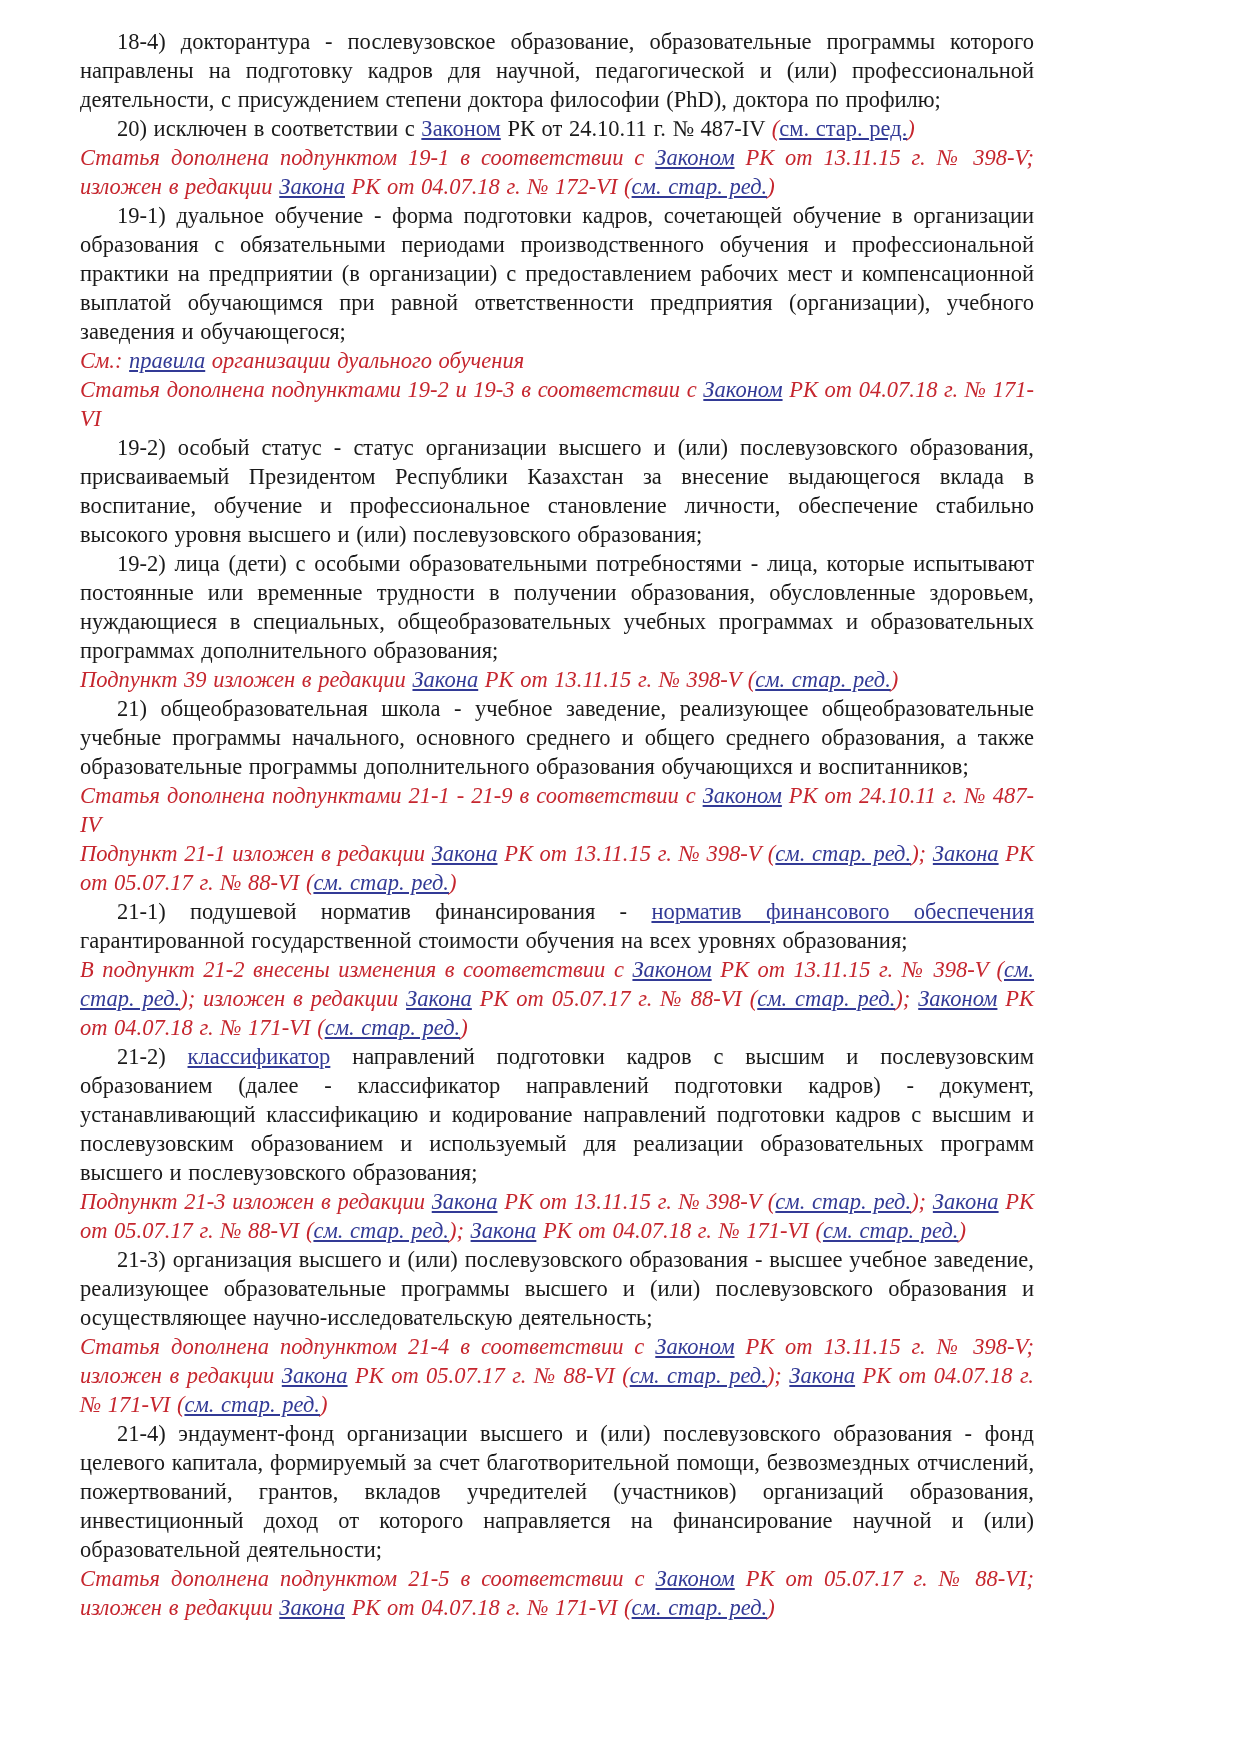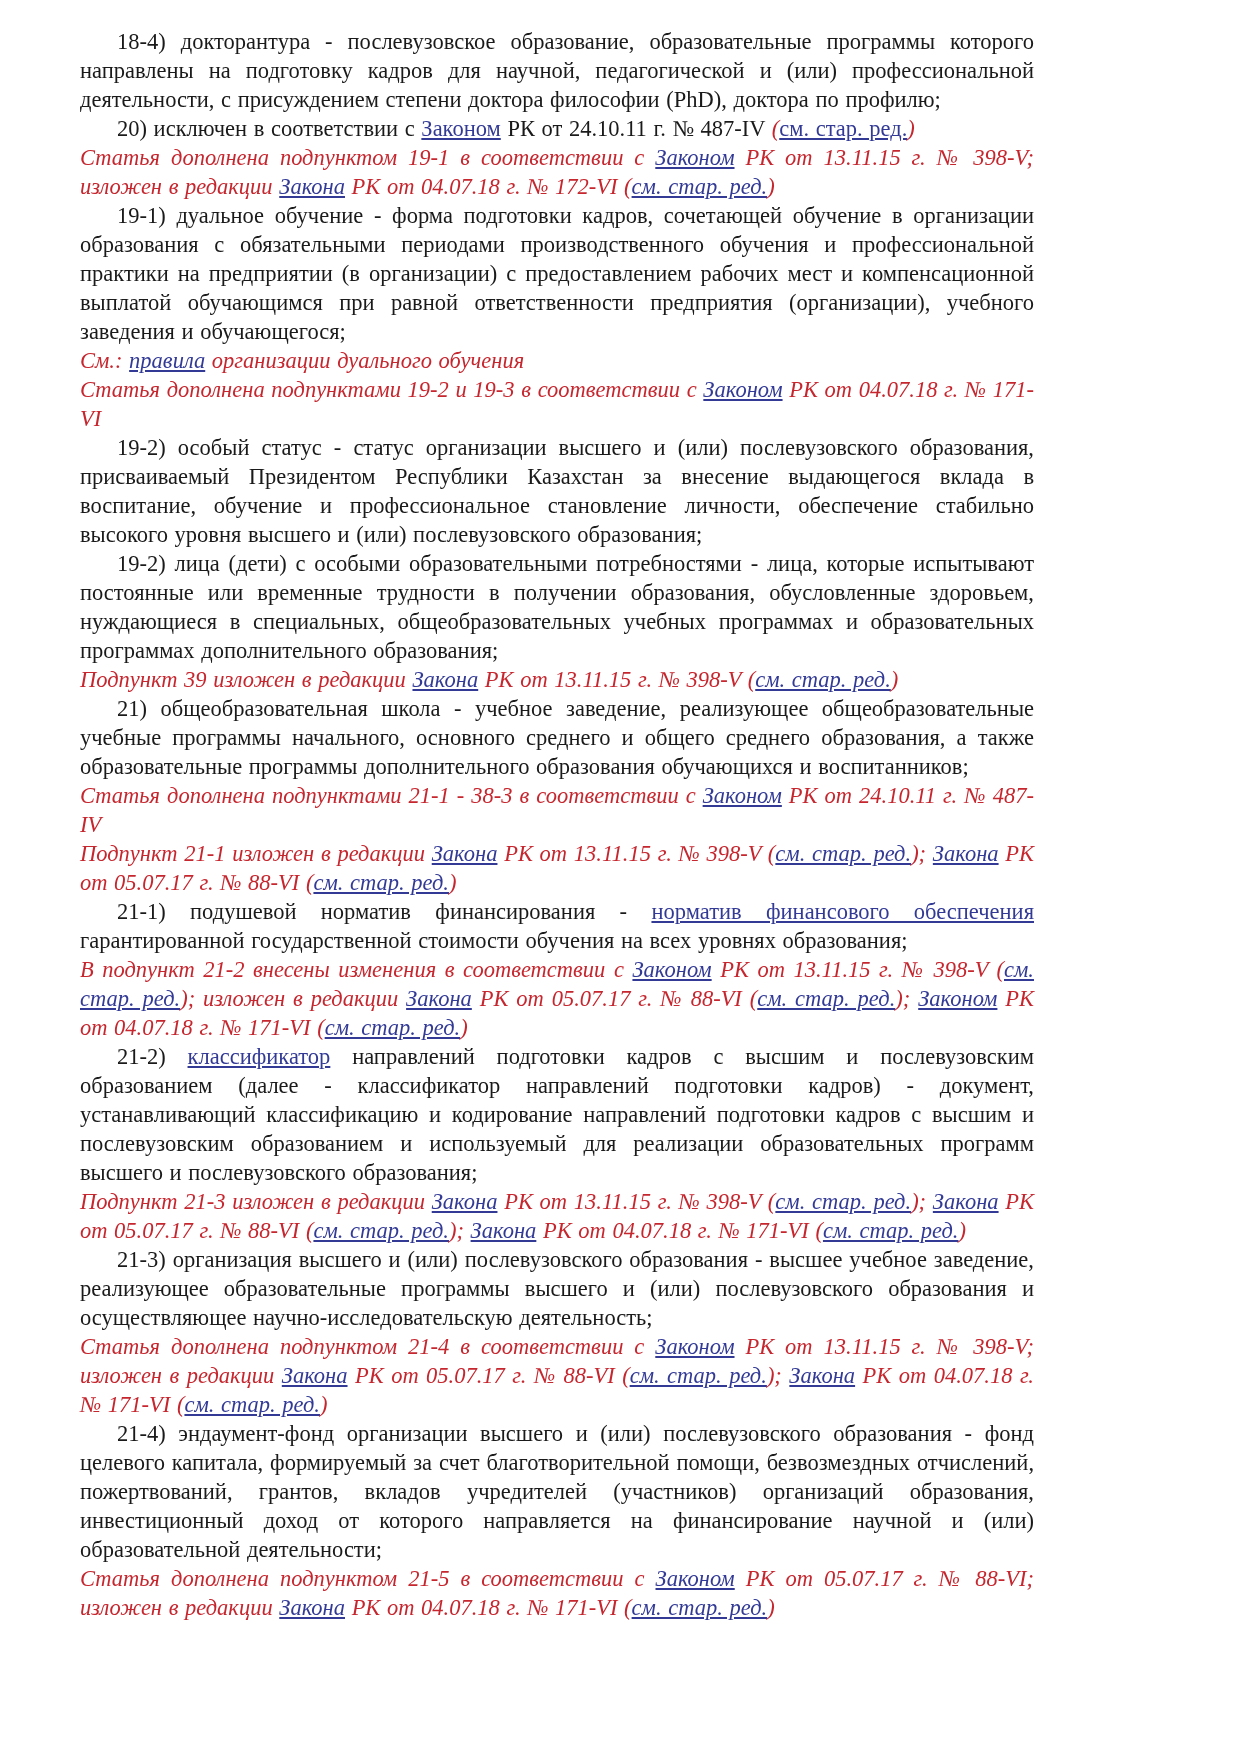--- a/index.html
+++ b/index.html
@@ -59,21 +59,21 @@
     <p class="para law"><span class="run-b">18-4) докторантура - послевузовское образование, образовательные программы которого направлены на подготовку кадров для научной, педагогической и (или) профессиональной деятельности, с присуждением степени доктора философии (PhD), доктора по профилю;</span></p>
     <p class="para law"><span class="run-b">20) исключен в соответствии с </span><span class="run-l">Законом</span><span class="run-b"> РК от 24.10.11 г. № 487-IV </span><span class="run-r">(</span><span class="run-li">см. стар. ред.</span><span class="run-r">)</span></p>
     <p class="para note"><span class="run-r">Статья дополнена подпунктом 19-1 в соответствии с </span><span class="run-li">Законом</span><span class="run-r"> РК от 13.11.15 г. № 398-V; изложен в редакции </span><span class="run-li">Закона</span><span class="run-r"> РК от 04.07.18 г. № 172-VI (</span><span class="run-li">см. стар. ред.</span><span class="run-r">)</span></p>
     <p class="para law"><span class="run-b">19-1) дуальное обучение - форма подготовки кадров, сочетающей обучение в организации образования с обязательными периодами производственного обучения и профессиональной практики на предприятии (в организации) с предоставлением рабочих мест и компенсационной выплатой обучающимся при равной ответственности предприятия (организации), учебного заведения и обучающегося;</span></p>
     <p class="para note"><span class="run-r">См.: </span><span class="run-li">правила</span><span class="run-r"> организации дуального обучения</span></p>
     <p class="para note"><span class="run-r">Статья дополнена подпунктами 19-2 и 19-3 в соответствии с </span><span class="run-li">Законом</span><span class="run-r"> РК от 04.07.18 г. № 171-VI</span></p>
     <p class="para law"><span class="run-b">19-2) особый статус - статус организации высшего и (или) послевузовского образования, присваиваемый Президентом Республики Казахстан за внесение выдающегося вклада в воспитание, обучение и профессиональное становление личности, обеспечение стабильно высокого уровня высшего и (или) послевузовского образования;</span></p>
     <p class="para law"><span class="run-b">19-2) лица (дети) с особыми образовательными потребностями - лица, которые испытывают постоянные или временные трудности в получении образования, обусловленные здоровьем, нуждающиеся в специальных, общеобразовательных учебных программах и образовательных программах дополнительного образования;</span></p>
     <p class="para note"><span class="run-r">Подпункт 39 изложен в редакции </span><span class="run-li">Закона</span><span class="run-r"> РК от 13.11.15 г. № 398-V (</span><span class="run-li">см. стар. ред.</span><span class="run-r">)</span></p>
     <p class="para law"><span class="run-b">21) общеобразовательная школа - учебное заведение, реализующее общеобразовательные учебные программы начального, основного среднего и общего среднего образования, а также образовательные программы дополнительного образования обучающихся и воспитанников;</span></p>
-    <p class="para note"><span class="run-r">Статья дополнена подпунктами 21-1 - 38-3 в соответствии с </span><span class="run-li">Законом</span><span class="run-r"> РК от 24.10.11 г. № 487-IV</span></p>
+    <p class="para note"><span class="run-r">Статья дополнена подпунктами 21-1 - 21-9 в соответствии с </span><span class="run-li">Законом</span><span class="run-r"> РК от 24.10.11 г. № 487-IV</span></p>
     <p class="para note"><span class="run-r">Подпункт 21-1 изложен в редакции </span><span class="run-li">Закона</span><span class="run-r"> РК от 13.11.15 г. № 398-V (</span><span class="run-li">см. стар. ред.</span><span class="run-r">); </span><span class="run-li">Закона</span><span class="run-r"> РК от 05.07.17 г. № 88-VI (</span><span class="run-li">см. стар. ред.</span><span class="run-r">)</span></p>
     <p class="para law"><span class="run-b">21-1) подушевой норматив финансирования - </span><span class="run-l">норматив финансового обеспечения</span><span class="run-b"> гарантированной государственной стоимости обучения на всех уровнях образования;</span></p>
     <p class="para note"><span class="run-r">В подпункт 21-2 внесены изменения в соответствии с </span><span class="run-li">Законом</span><span class="run-r"> РК от 13.11.15 г. № 398-V (</span><span class="run-li">см. стар. ред.</span><span class="run-r">); изложен в редакции </span><span class="run-li">Закона</span><span class="run-r"> РК от 05.07.17 г. № 88-VI (</span><span class="run-li">см. стар. ред.</span><span class="run-r">); </span><span class="run-li">Законом</span><span class="run-r"> РК от 04.07.18 г. № 171-VI (</span><span class="run-li">см. стар. ред.</span><span class="run-r">)</span></p>
     <p class="para law"><span class="run-b">21-2) </span><span class="run-l">классификатор</span><span class="run-b"> направлений подготовки кадров с высшим и послевузовским образованием (далее - классификатор направлений подготовки кадров) - документ, устанавливающий классификацию и кодирование направлений подготовки кадров с высшим и послевузовским образованием и используемый для реализации образовательных программ высшего и послевузовского образования;</span></p>
     <p class="para note"><span class="run-r">Подпункт 21-3 изложен в редакции </span><span class="run-li">Закона</span><span class="run-r"> РК от 13.11.15 г. № 398-V (</span><span class="run-li">см. стар. ред.</span><span class="run-r">); </span><span class="run-li">Закона</span><span class="run-r"> РК от 05.07.17 г. № 88-VI (</span><span class="run-li">см. стар. ред.</span><span class="run-r">); </span><span class="run-li">Закона</span><span class="run-r"> РК от 04.07.18 г. № 171-VI (</span><span class="run-li">см. стар. ред.</span><span class="run-r">)</span></p>
     <p class="para law"><span class="run-b">21-3) организация высшего и (или) послевузовского образования - высшее учебное заведение, реализующее образовательные программы высшего и (или) послевузовского образования и осуществляющее научно-исследовательскую деятельность;</span></p>
     <p class="para note"><span class="run-r">Статья дополнена подпунктом 21-4 в соответствии с </span><span class="run-li">Законом</span><span class="run-r"> РК от 13.11.15 г. № 398-V; изложен в редакции </span><span class="run-li">Закона</span><span class="run-r"> РК от 05.07.17 г. № 88-VI (</span><span class="run-li">см. стар. ред.</span><span class="run-r">); </span><span class="run-li">Закона</span><span class="run-r"> РК от 04.07.18 г. № 171-VI (</span><span class="run-li">см. стар. ред.</span><span class="run-r">)</span></p>
     <p class="para law"><span class="run-b">21-4) эндаумент-фонд организации высшего и (или) послевузовского образования - фонд целевого капитала, формируемый за счет благотворительной помощи, безвозмездных отчислений, пожертвований, грантов, вкладов учредителей (участников) организаций образования, инвестиционный доход от которого направляется на финансирование научной и (или) образовательной деятельности;</span></p>
     <p class="para note"><span class="run-r">Статья дополнена подпунктом 21-5 в соответствии с </span><span class="run-li">Законом</span><span class="run-r"> РК от 05.07.17 г. № 88-VI; изложен </span><span class="run-r">в редакции </span><span class="run-li">Закона</span><span class="run-r"> РК от 04.07.18 г. № 171-VI (</span><span class="run-li">см. стар. ред.</span><span class="run-r">)</span></p>
   </div>

